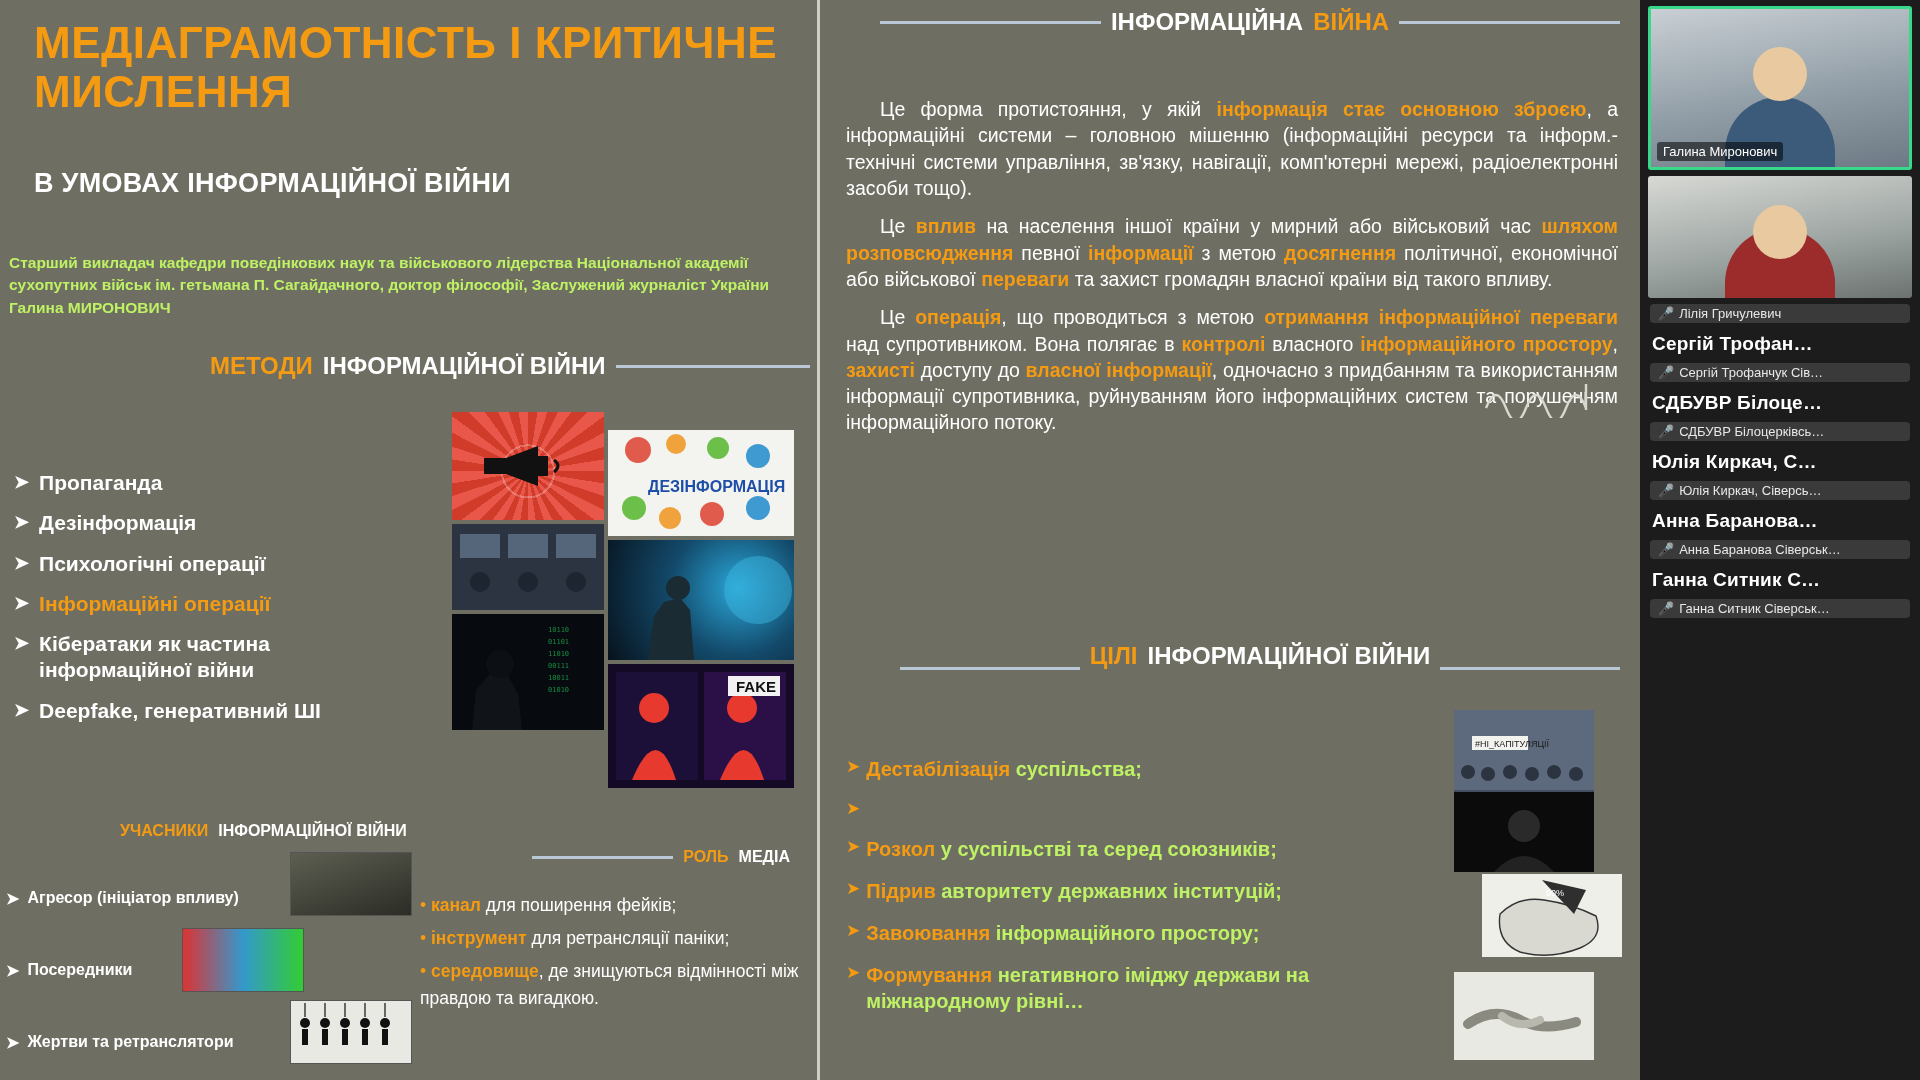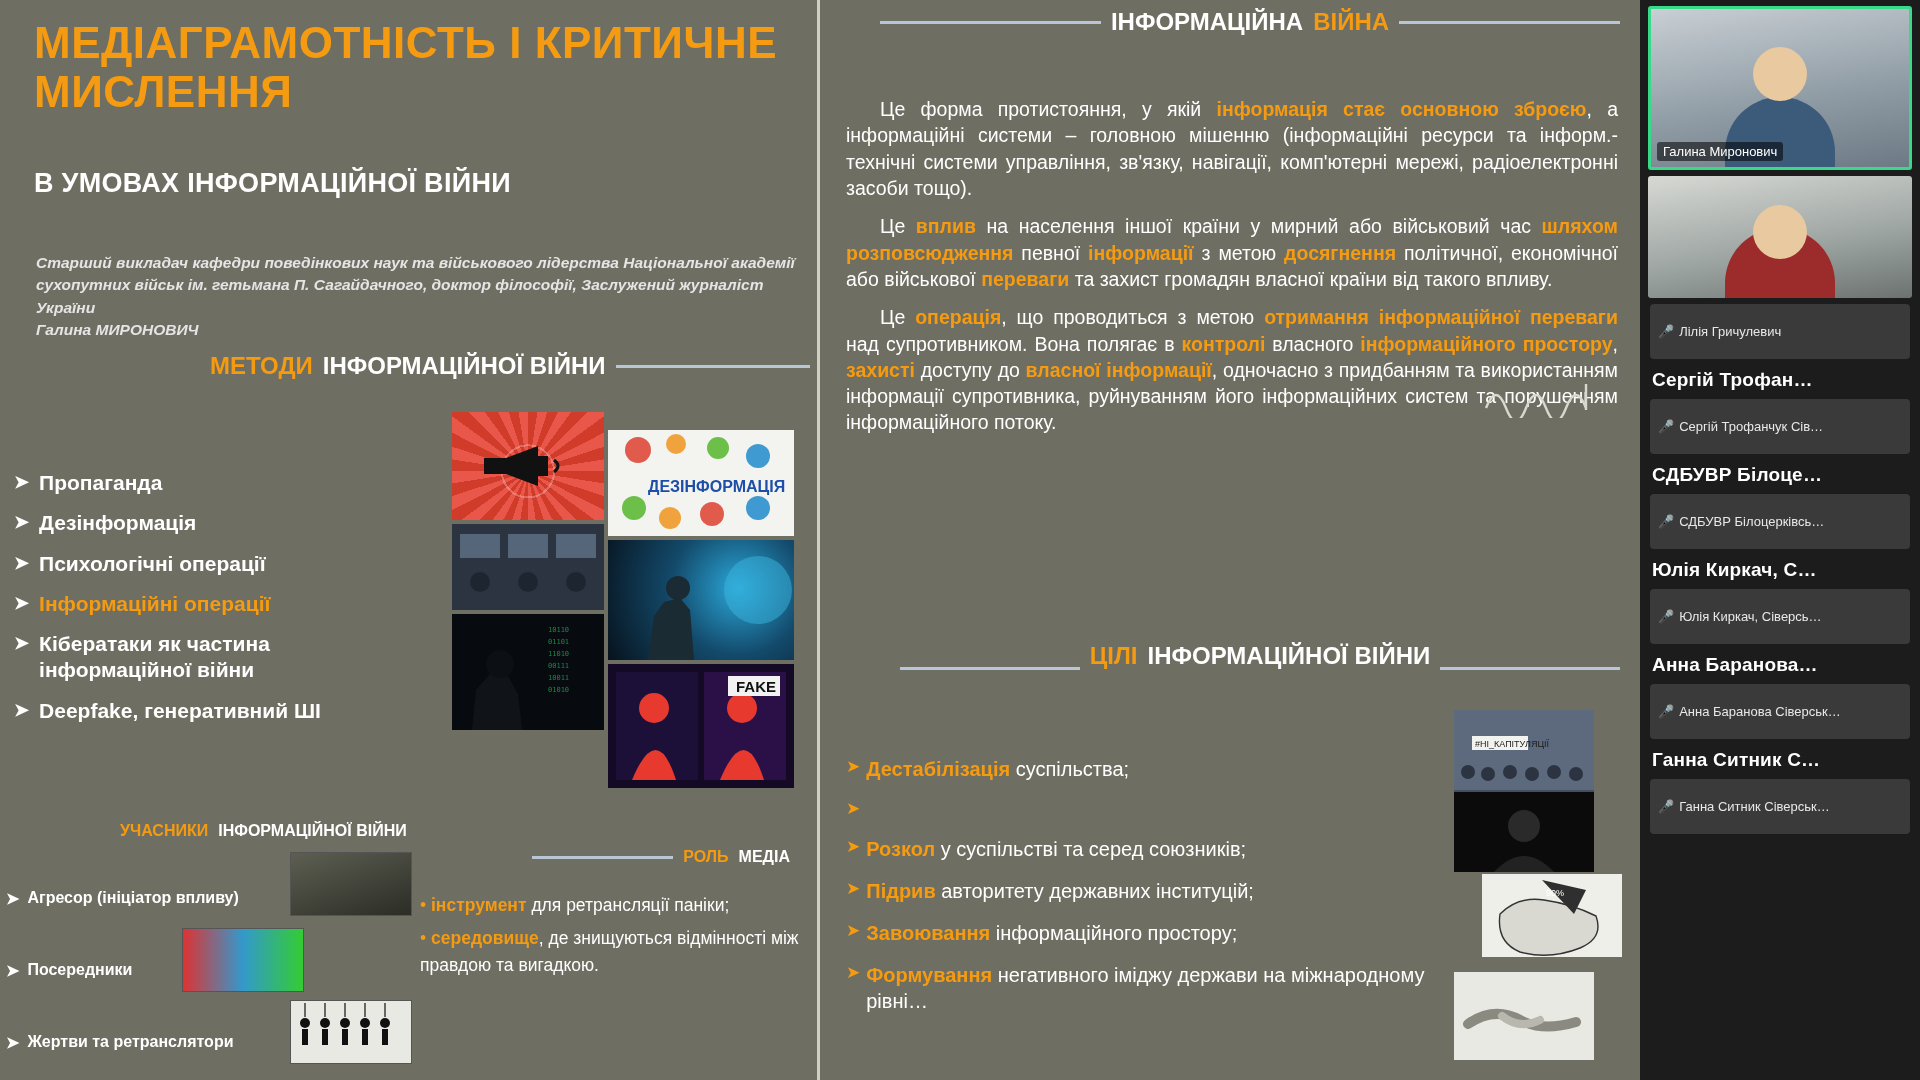--- a/index.html
+++ b/index.html
@@ -61,28 +61,27 @@
     left: 34px;
     top: 168px;
     width: 780px;
     font-size: 27px;
     font-weight: bold;
     color: #ffffff;
     letter-spacing: 0.3px;
   }
   .author-block {
     position: absolute;
-    left: 36px;
+    left: 9px;
     top: 252px;
     width: 790px;
     font-size: 15.5px;
     font-weight: bold;
-    font-style: italic;
     line-height: 1.45;
-    color: #e5e5e5;
+    color: #bef264;
   }
   
   .sec-head {
     display: flex;
     align-items: center;
     gap: 10px;
     font-size: 24px;
     font-weight: bold;
   }
   .sec-head .rule {
@@ -246,21 +245,21 @@
   .goal {
     display: flex;
     gap: 6px;
     align-items: flex-start;
     font-size: 20px;
     line-height: 1.3;
     margin-bottom: 16px;
   }
   .goal .arw { color: #f59b12; font-size: 17px; }
   .goal b { color: #f59b12; }
-  .goal .rest { color: #ffffff; }
+  .goal .rest { color: #bef264; font-weight: bold; }
 
   .right-mosaic {
     position: absolute;
     left: 634px;
     top: 710px;
     width: 140px;
     height: 360px;
   }
   .rm {
     position: absolute;
@@ -334,21 +333,21 @@
     overflow: hidden;
     text-overflow: ellipsis;
     letter-spacing: 0.2px;
   }
   .part-chip {
     margin: 6px 10px 0 10px;
     background: #3a3a3a;
     border-radius: 4px;
     font-size: 13px;
     color: #e8e8e8;
-    padding: 20px 8px;
+    padding: 2px 8px;
     white-space: nowrap;
     overflow: hidden;
     text-overflow: ellipsis;
   }
   .part-chip .mic { color: #ff5a5a; margin-right: 5px; }
   .mic-ico { font-weight: bold; }
   
   .silhouette {
     position:absolute; left:50%; top:24%; transform:translateX(-50%);
     width: 54px; height: 54px; border-radius: 50%;
@@ -519,20 +518,21 @@
           </g>
         </svg>
       </div>
 
       <div class="role-head sec-head">
         <span class="rule"></span>
         <span class="orange" style="font-size:16px">РОЛЬ</span>
         <span class="white" style="font-size:16px">МЕДІА</span>
       </div>
       <div class="role-list" id="roles-list">
+          <div><span style="color: rgb(245, 155, 18);">• </span><span class="b-or">канал</span><span> для поширення фейків;</span></div>
           <div><span style="color: rgb(245, 155, 18);">• </span><span class="b-or">інструмент</span><span> для ретрансляції паніки;</span></div>
           <div><span style="color: rgb(245, 155, 18);">• </span><span class="b-or">середовище</span><span>, де знищуються відмінності між правдою та вигадкою.</span></div>
         </div>
     </div>
 
     <div class="col-right">
 
       <div class="iw-head sec-head">
         <span class="rule"></span>
         <span class="white">ІНФОРМАЦІЙНА</span>

